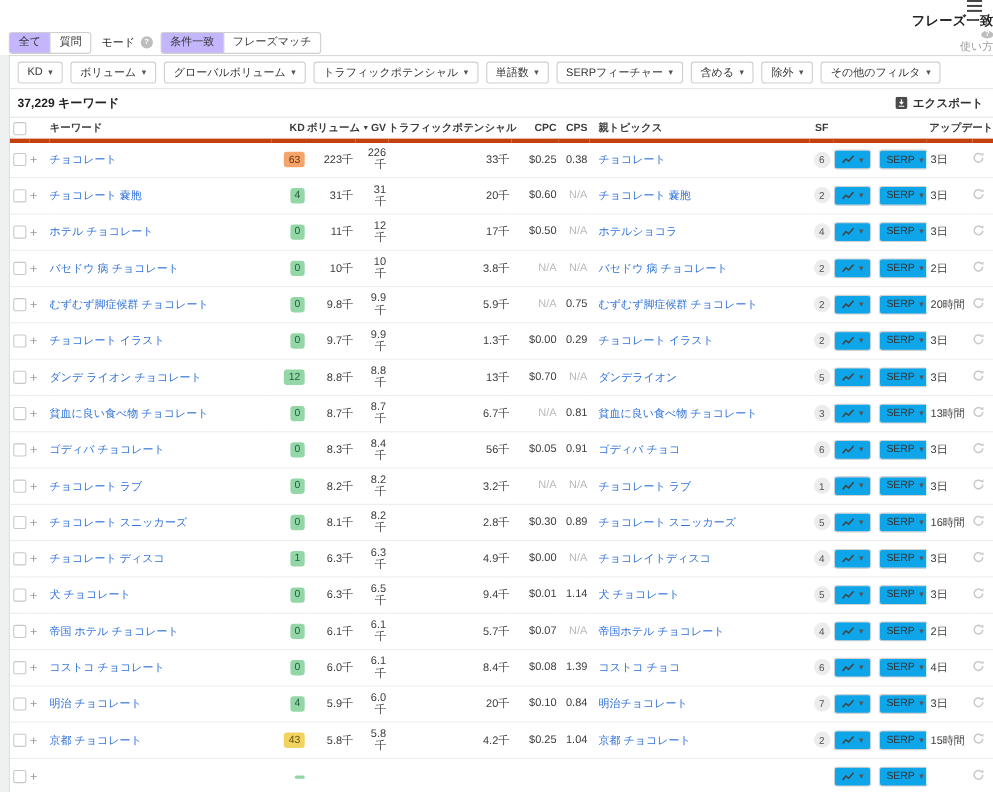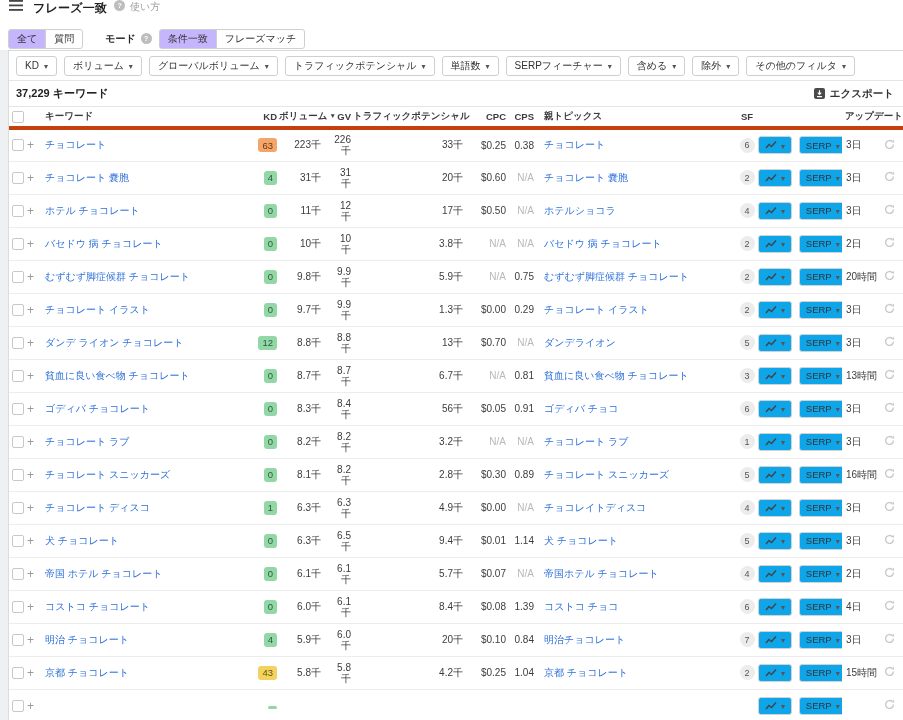--- a/index.html
+++ b/index.html
@@ -1,38 +1,38 @@
 <!DOCTYPE html>
 <html><head>
 <meta charset="utf-8">
 <style>
   * { margin:0; padding:0; box-sizing:border-box; }
   html,body { width:903px; height:720px; overflow:hidden; background:#fff;
     font-family:"Liberation Sans","DejaVu Sans",sans-serif; color:#3c3c3c; }
   .viewport { position:relative; width:903px; height:720px; overflow:hidden; }
 
   
-  .topbar { height:27px; display:flex; align-items:flex-start; padding-left:9px; }
+  .topbar { height:27px; display:flex; align-items:flex-end; padding-left:9px;flex-direction:column; }
   .menu-icon { display:inline-flex; margin-right:10px; cursor:pointer; }
   .page-title { font-size:12px; font-weight:bold; color:#222; letter-spacing:.2px; }
   .help-circle { display:inline-flex; align-items:center; justify-content:center;
     width:11px; height:11px; border-radius:50%; background:#bdbdbd; color:#fff;
     font-size:7px; font-weight:bold; margin-left:7px; }
   .usage-link { font-size:10px; color:#9b9b9b; margin-left:5px; }
 
   
   .tabsrow { height:23px; display:flex; align-items:center; padding-left:8px; }
   .seg { display:flex; }
   .tab { height:20px; line-height:18px; padding:0 8px; border:1px solid #cfcfcf;
     background:#fff; font-size:10px; color:#333; cursor:pointer; }
   .seg .tab + .tab { margin-left:-1px; }
   .seg .tab:first-child { border-radius:3px 0 0 3px; }
   .seg .tab:last-child { border-radius:0 3px 3px 0; }
   .tab.selected { background:#c4b5fd; }
-  .mode-label { font-size:10px; font-weight:bold; color:#222; margin-left:22px; }
+  .mode-label { font-size:10px; font-weight:normal; color:#222; margin-left:9px; }
   .tabsrow .help-circle { margin-left:5px; margin-right:7px; }
 
   
   .leftstrip { position:absolute; left:0; top:50px; width:8px; height:670px; background:#eef0f1; }
   .card { position:absolute; left:8px; top:50px; width:895px; height:670px;
     background:#fff; border-left:1px solid #dcdcdc; border-top:1px solid #d9d9d9; }
 
   
   .filterbar { height:30px; display:flex; align-items:center; gap:7px; padding-left:7px;
     border-bottom:1px solid #e5e5e5; }

